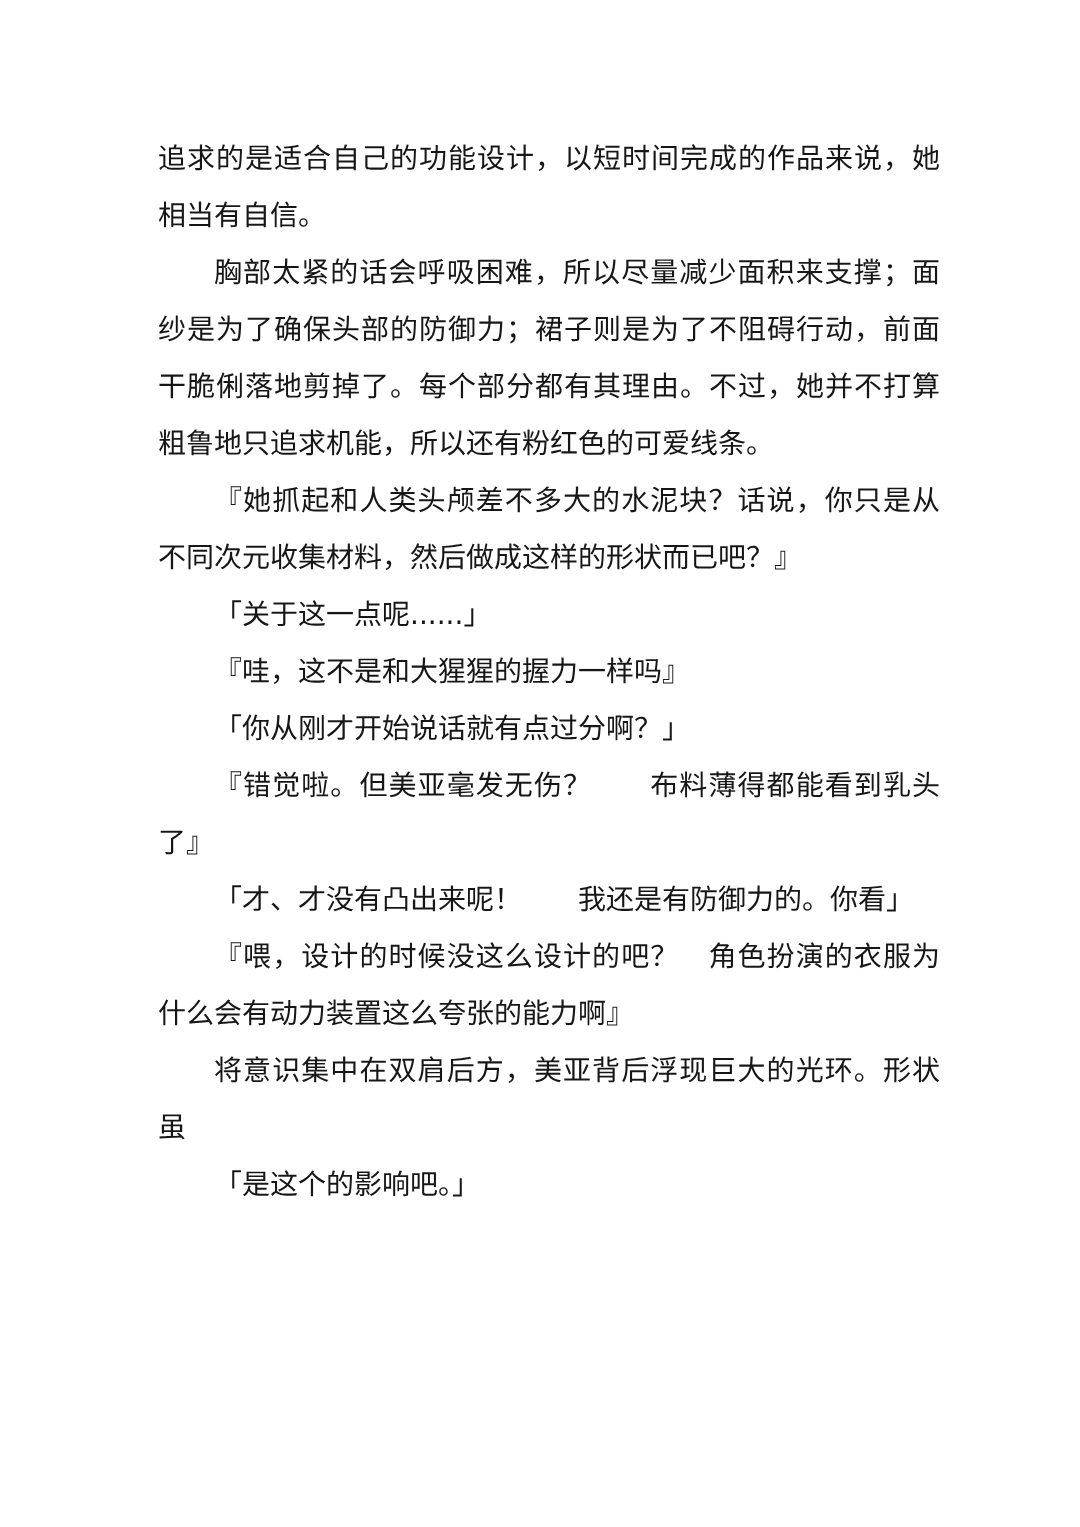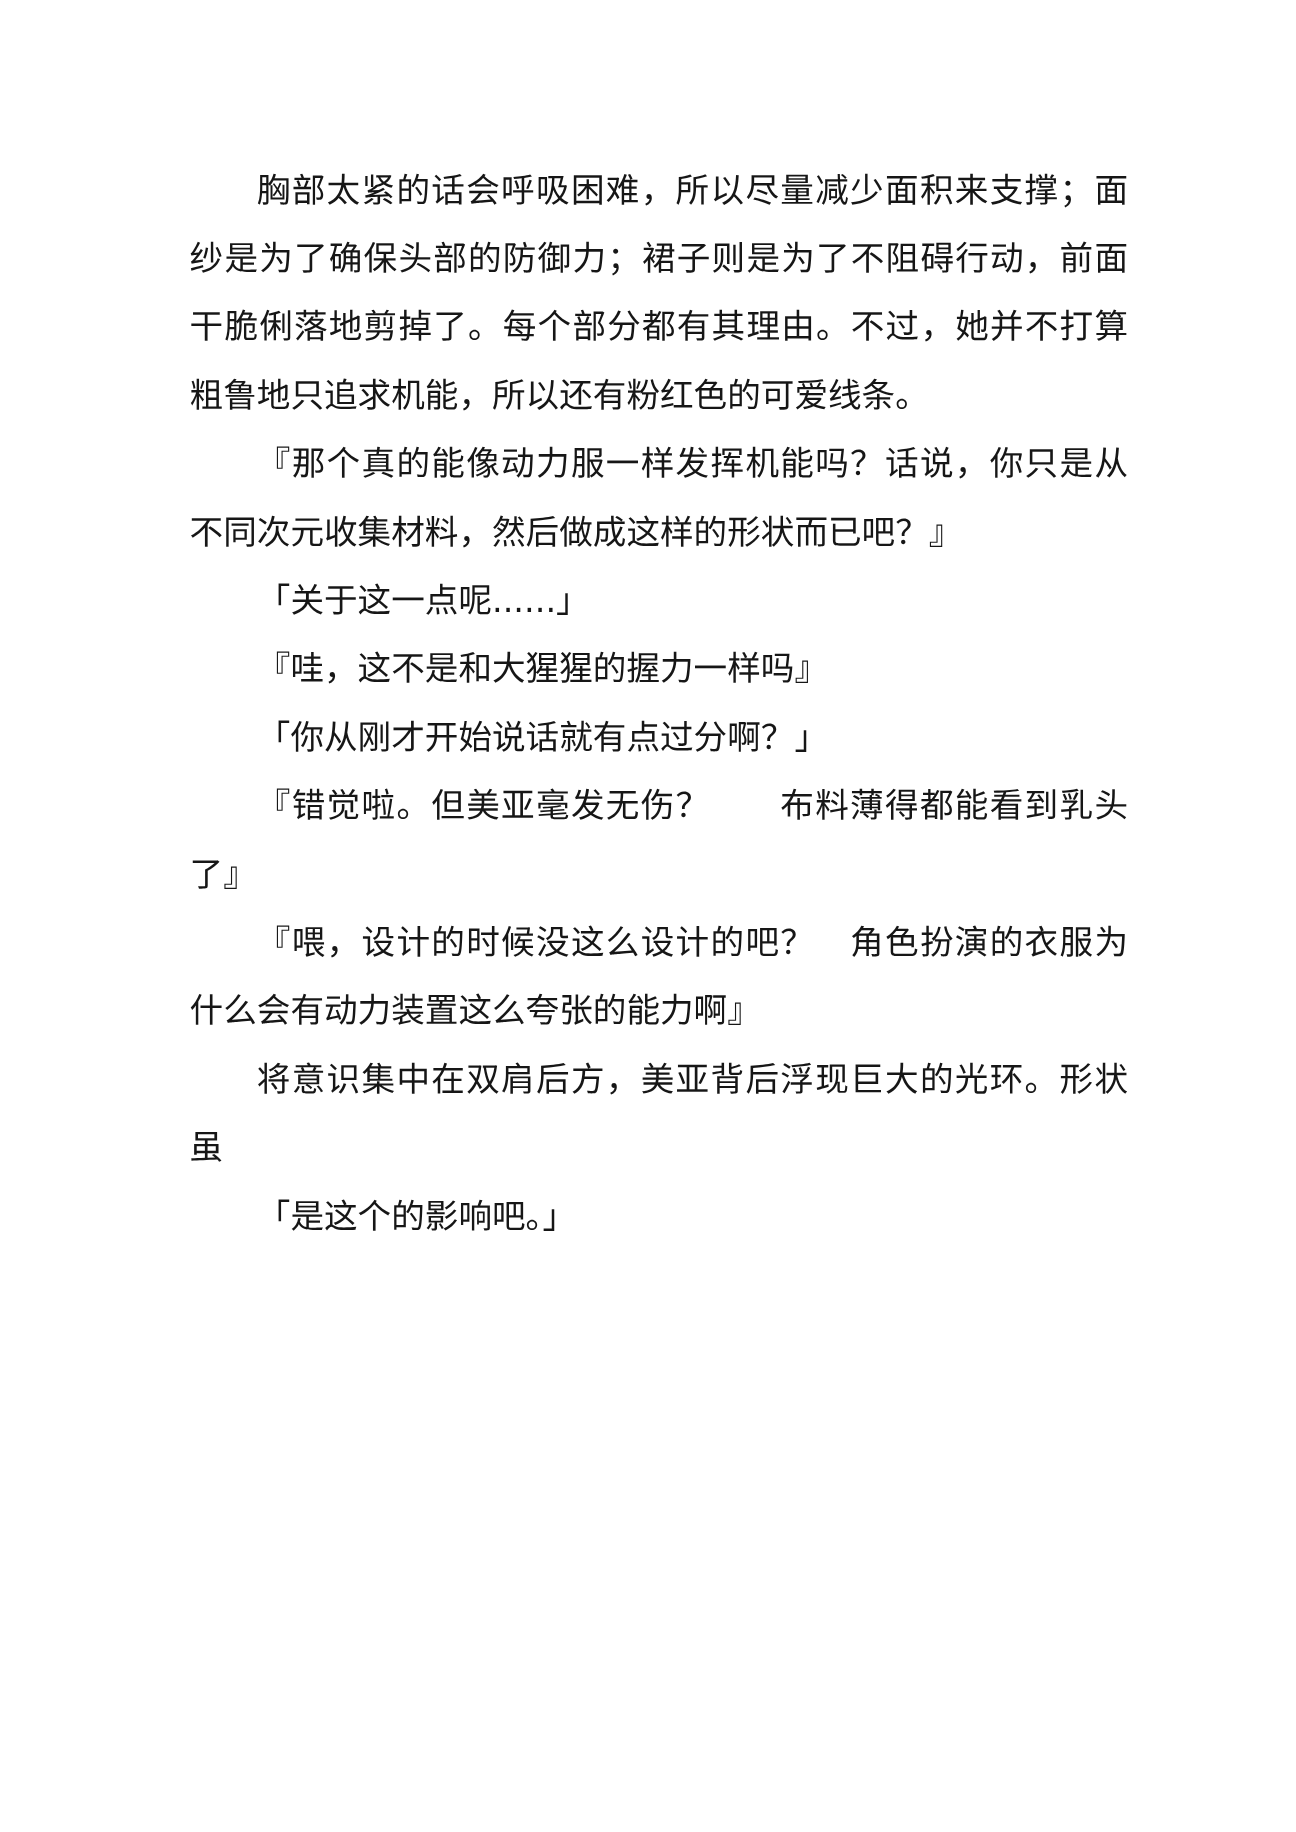--- a/index.html
+++ b/index.html
@@ -33,23 +33,25 @@
   }
   .text-block p.cont {
     text-indent: 0;
   }
 </style>
 </head>
 <body>
 
 <div class="page">
   <div class="text-block">
+    <p class="cont">追求的是适合自己的功能设计，以短时间完成的作品来说，她相当有自信。</p>
     <p>胸部太紧的话会呼吸困难，所以尽量减少面积来支撑；面纱是为了确保头部的防御力；裙子则是为了不阻碍行动，前面干脆俐落地剪掉了。每个部分都有其理由。不过，她并不打算粗鲁地只追求机能，所以还有粉红色的可爱线条。</p>
-    <p>『那个真的能像动力服一样发挥机能吗？话说，你只是从不同次元收集材料，然后做成这样的形状而已吧？』</p>
+    <p>『她抓起和人类头颅差不多大的水泥块？话说，你只是从不同次元收集材料，然后做成这样的形状而已吧？』</p>
     <p>「关于这一点呢......」</p>
     <p>『哇，这不是和大猩猩的握力一样吗』</p>
     <p>「你从刚才开始说话就有点过分啊？」</p>
     <p>『错觉啦。但美亚毫发无伤？　　布料薄得都能看到乳头了』</p>
+    <p>「才、才没有凸出来呢！　　我还是有防御力的。你看」</p>
     <p>『喂，设计的时候没这么设计的吧？　角色扮演的衣服为什么会有动力装置这么夸张的能力啊』</p>
     <p>将意识集中在双肩后方，美亚背后浮现巨大的光环。形状虽</p>
     <p>「是这个的影响吧。」</p>
   </div>
 </div>
 
 </body></html>

